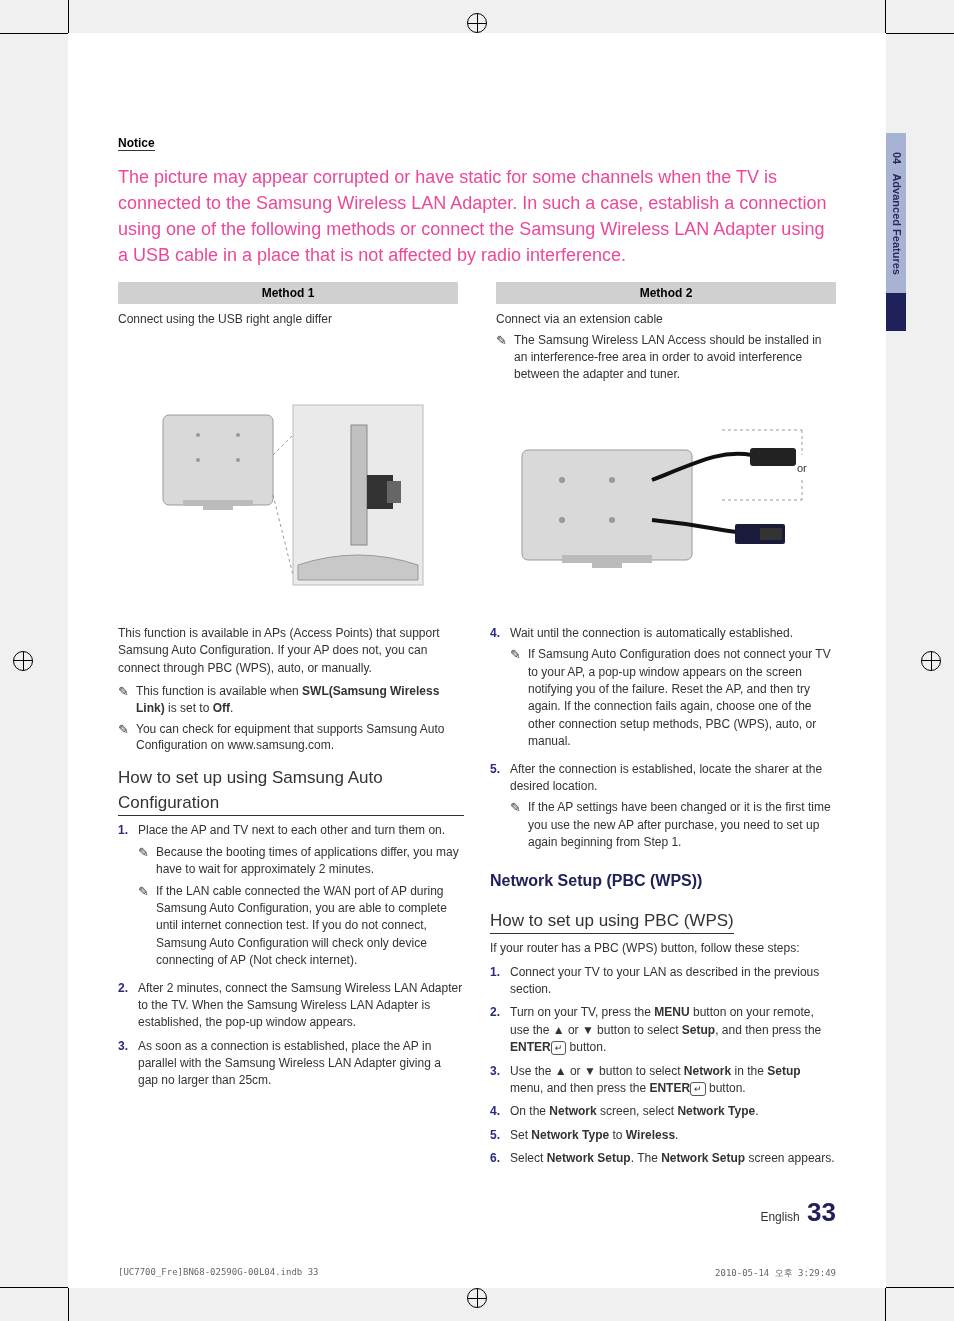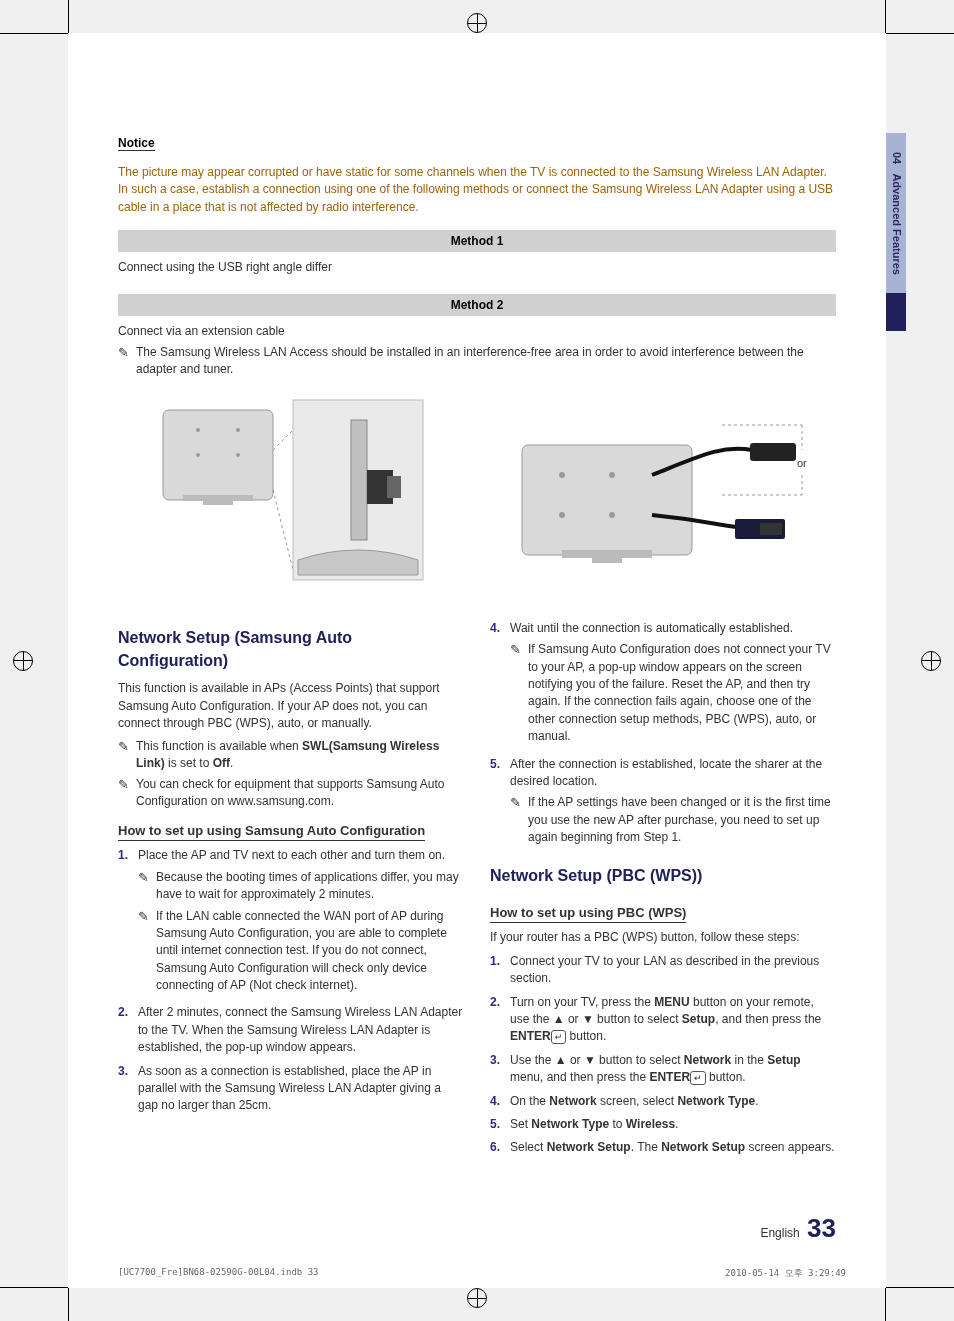--- a/index.html
+++ b/index.html
@@ -71,31 +71,30 @@
   }
 
   .notice-heading {
     font-size: 12px;
     font-weight: bold;
     border-bottom: 1px solid #333;
     display: inline-block;
     margin-bottom: 13px;
   }
   .notice-para {
-    font-size: 12px;
+    font-size: 18px;
     line-height: 1.45;
-    color: #a16207;
+    color: #ec4899;
     margin-bottom: 14px;
   }
 
   .method-row {
     display: flex;
-    gap: 14px;
+    gap: 38px;
     margin-bottom: 8px;
-    flex-direction: column;
   }
   .method-col { flex: 1; }
   .method-header {
     background: #d0d0d0;
     font-size: 12px;
     font-weight: bold;
     text-align: center;
     padding: 4px;
     margin-bottom: 8px;
   }
@@ -136,22 +135,22 @@
   .col { flex: 1; font-size: 12px; color: #333; line-height: 1.45; }
 
   .sect-title {
     color: #20205a;
     font-size: 16px;
     font-weight: bold;
     margin: 6px 0 8px 0;
   }
   .para { margin-bottom: 6px; }
   .sub-head {
-    font-size: 13px;
-    font-weight: bold;
+    font-size: 17px;
+    font-weight: normal;
     border-bottom: 1px solid #333;
     display: inline-block;
     margin: 8px 0 6px 0;
   }
 
   .num-list { list-style: none; padding: 0; }
   .num-list > li {
     display: flex;
     margin-bottom: 6px;
   }
@@ -175,37 +174,37 @@
     border-radius: 3px;
     padding: 0 3px;
     font-size: 9px;
     line-height: 12px;
     vertical-align: middle;
   }
 
   .page-num {
     position: absolute;
     right: 50px;
-    bottom: 44px;
+    bottom: 60px;
     font-size: 12px;
     color: #333;
     margin-top: 40px;
   }
   .page-num .big {
     font-size: 26px;
     font-weight: bold;
     color: #20205a;
     margin-left: 4px;
   }
 
   .footer {
     position: absolute;
     bottom: 8px;
     left: 50px;
-    right: 40px;
+    right: 50px;
     display: flex;
     justify-content: space-between;
     font-size: 9px;
     color: #666;
     font-family: monospace;
   }
 </style>
 </head>
 <body>
 
@@ -297,21 +296,20 @@
         <path d="M150 120 C 200 125, 215 130, 235 132" stroke="#111" stroke-width="4" fill="none"></path>
         <rect x="233" y="124" width="50" height="20" rx="2" fill="#1a1a3a"></rect>
         <rect x="258" y="128" width="22" height="12" fill="#333"></rect>
       </svg>
     </div>
   </div>
 
   <div class="columns">
 
     <div class="col">
-      <div class="sect-title">Network Setup (Samsung Auto Configuration)</div>
       <p class="para">
         <span>This function is available in APs (Access Points) that support Samsung Auto Configuration. If your AP does not, you can connect through PBC (WPS), auto, or manually.</span>
       </p>
       <div class="note-line">
         <span class="note-icon">✎</span>
         <span>
           <span>This function is available when </span><b>SWL(Samsung Wireless Link)</b><span> is set to </span><b>Off</b>.
         </span>
       </div>
       <div class="note-line">

